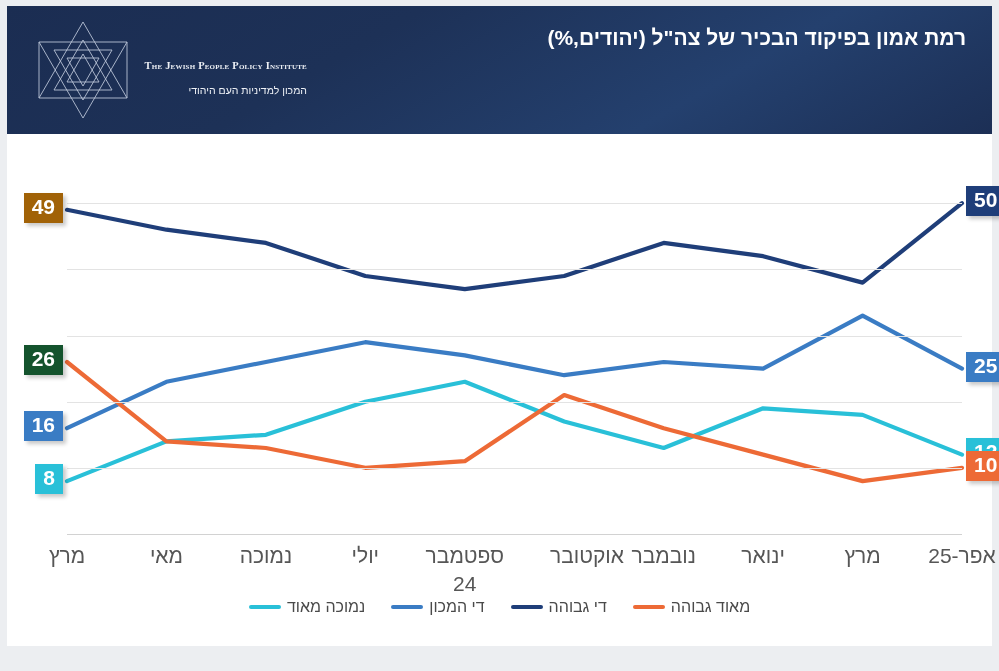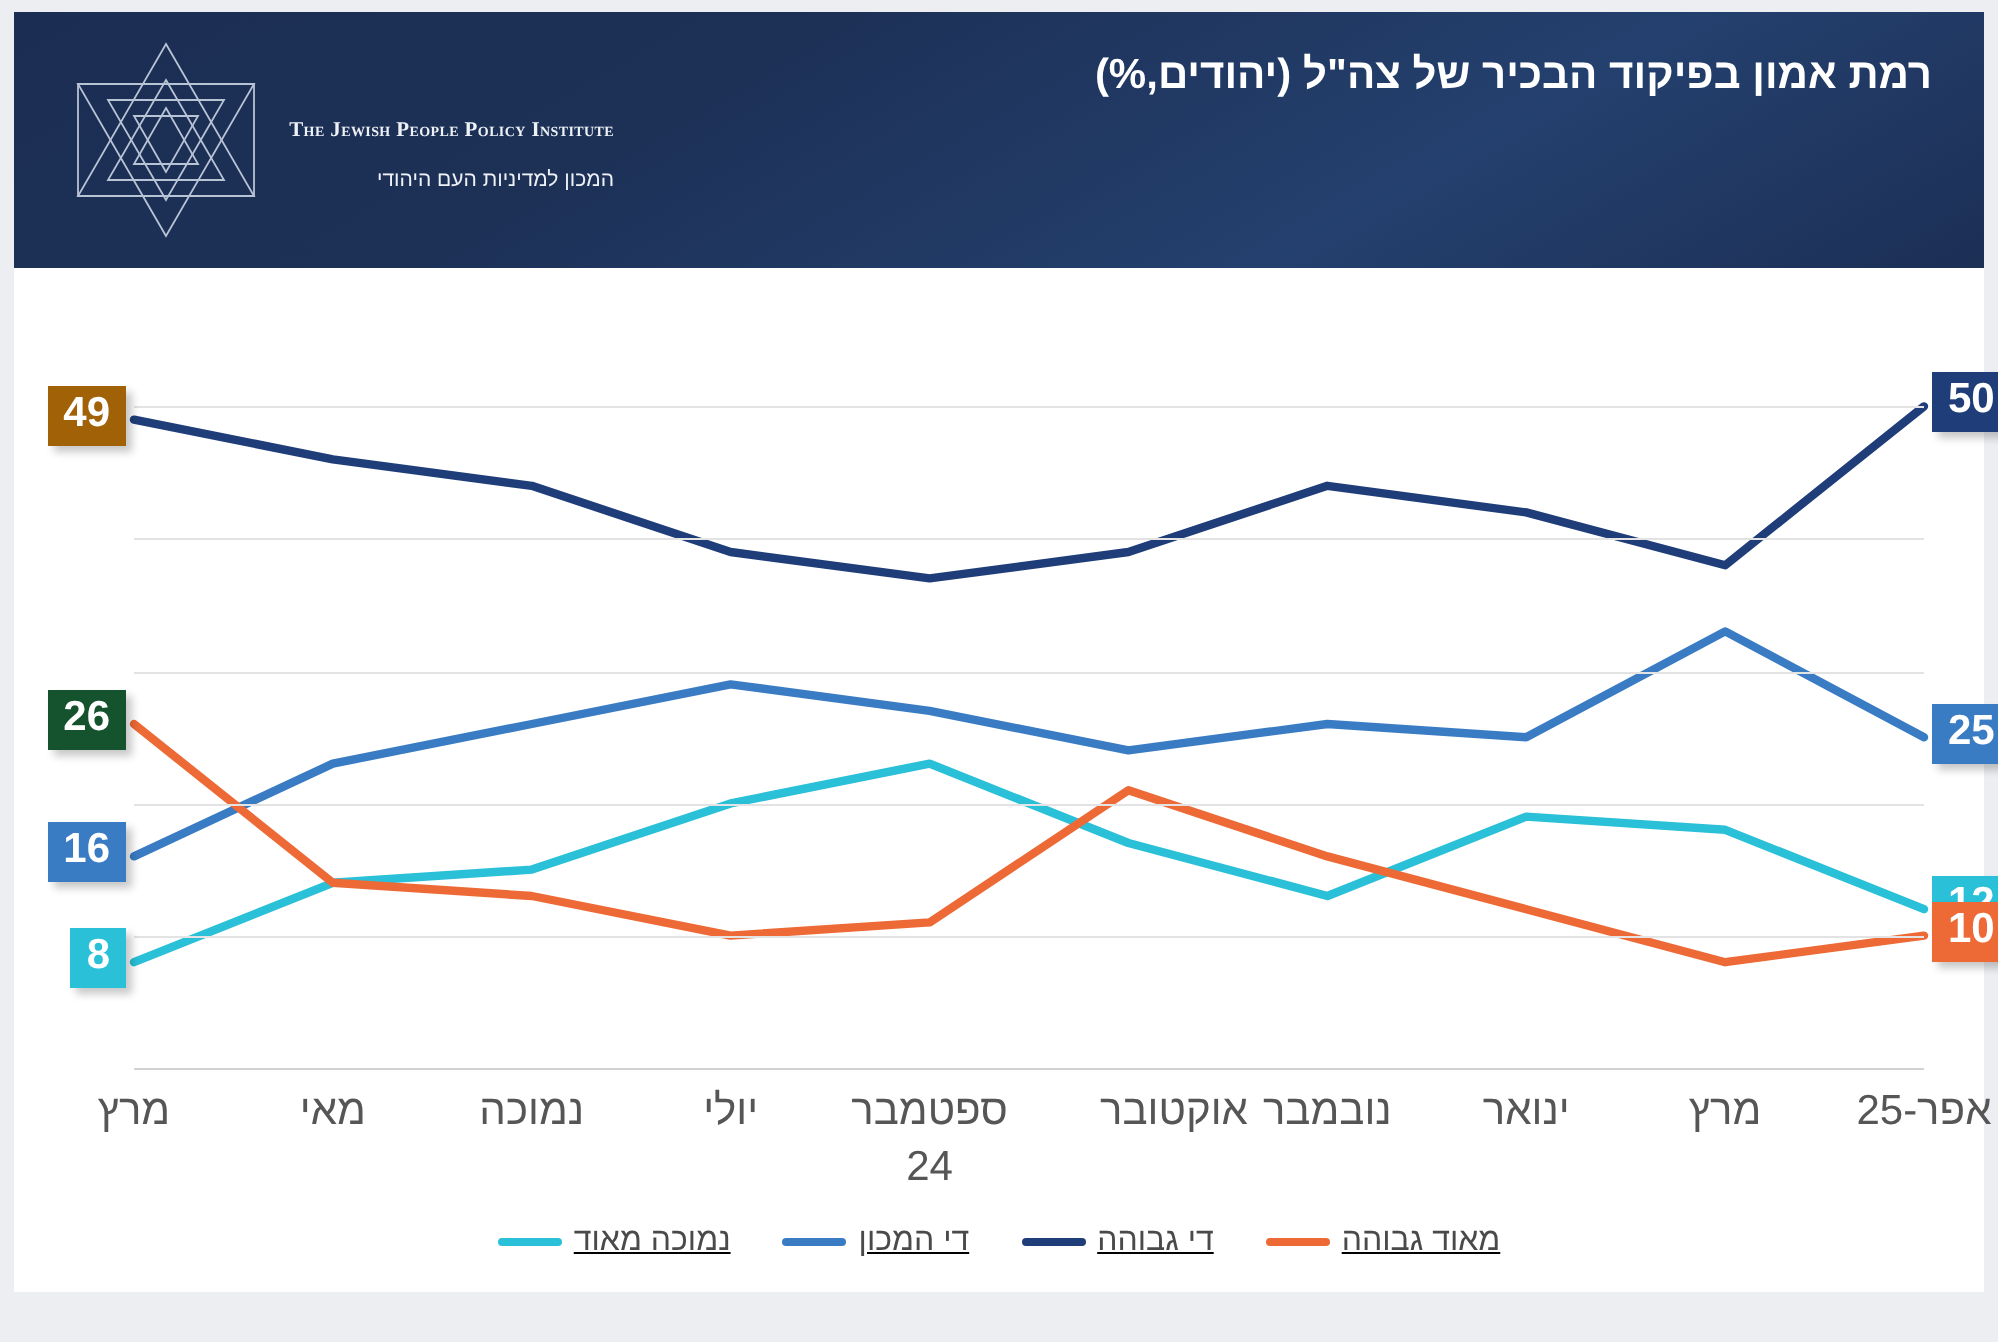--- a/index.html
+++ b/index.html
@@ -71,23 +71,23 @@
     position:absolute;left:60px;top:408px;width:895px;height:70px;
   }
   .xtick{
     position:absolute;top:0;
     text-align:center;
     color:#565656;font-size:21px;direction:rtl;
     line-height:1.35;
   }
   
   #legend{
-    position:absolute;left:0;top:469px;width:985px;height:36px;
+    position:absolute;left:0;top:455px;width:985px;height:36px;
     display:flex;flex-direction:row-reverse;justify-content:center;
-    align-items:center;gap:26px;direction:rtl;text-decoration:underline;
+    align-items:center;gap:26px;direction:rtl;
   }
   .legend-item{
     display:flex;flex-direction:row-reverse;align-items:center;gap:6px;
   }
   .legend-swatch{
     display:inline-block;width:32px;height:4px;border-radius:2px;
   }
   .legend-label{
     color:#4a4a4a;font-size:16px;direction:rtl;white-space:nowrap;
   }

